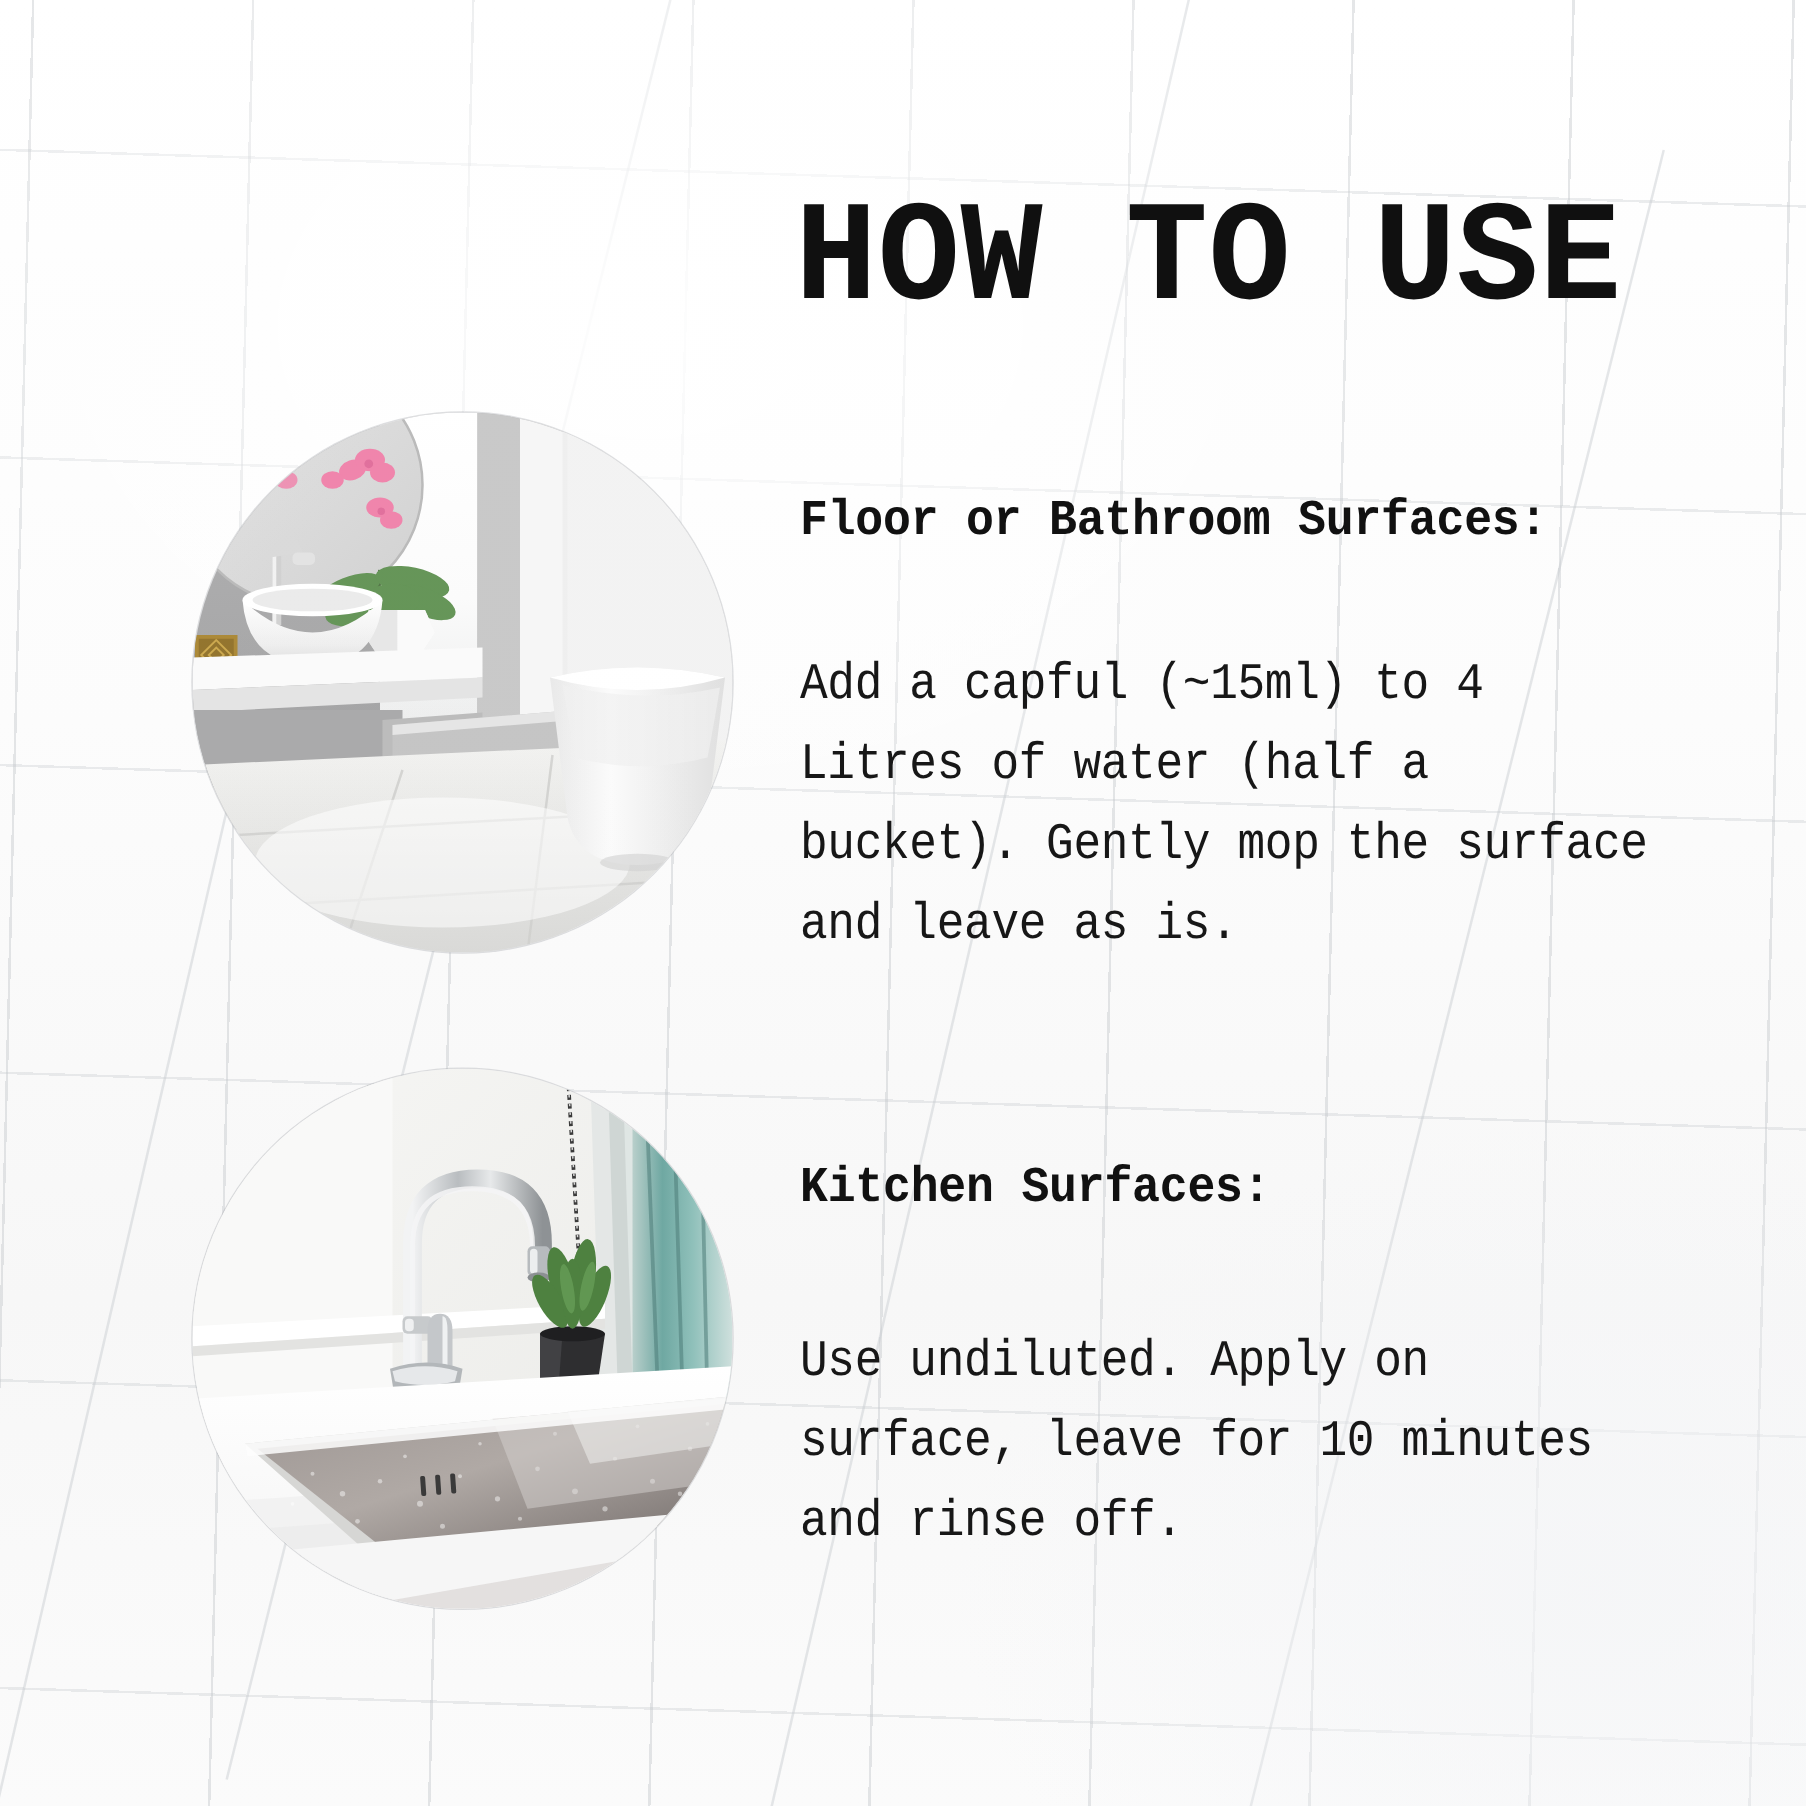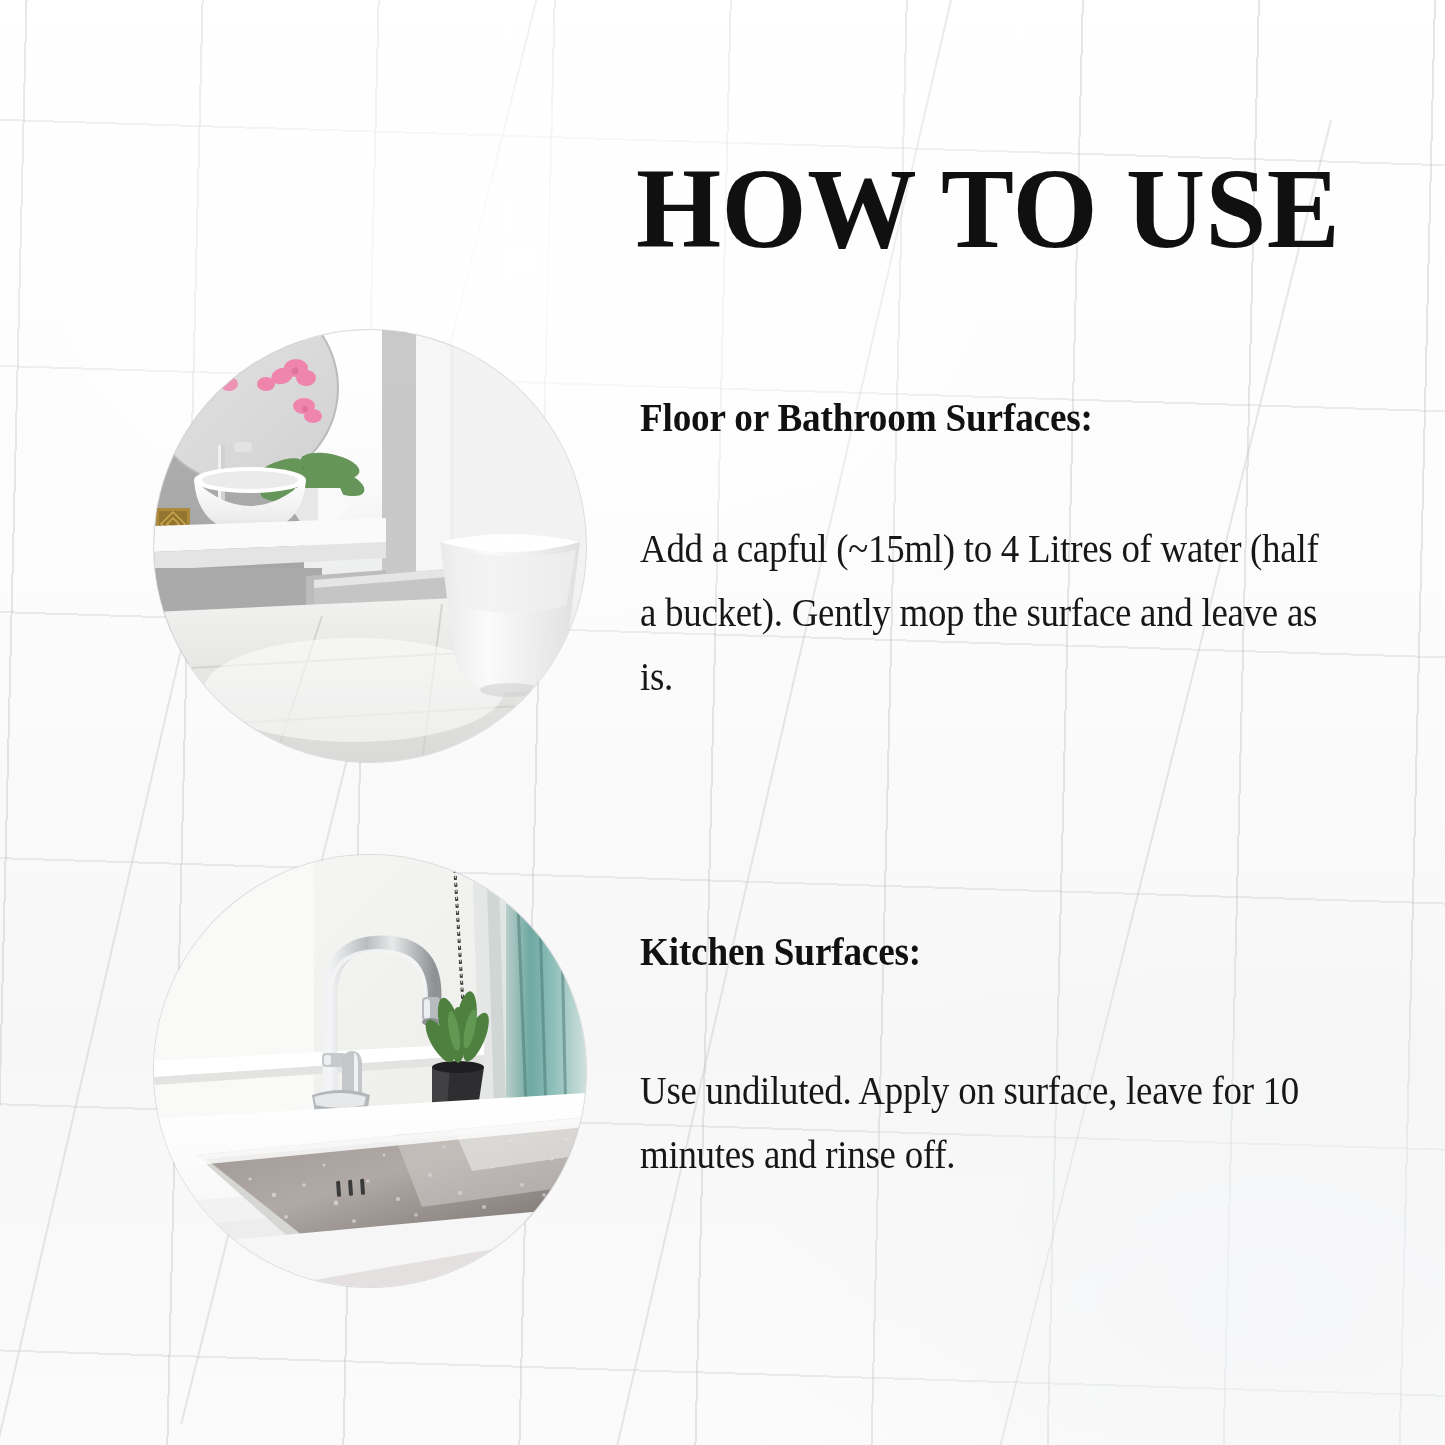--- a/index.html
+++ b/index.html
@@ -7,21 +7,21 @@
     margin: 0;
     padding: 0;
     background: #ffffff;
   }
   #page {
     position: relative;
     width: 1445px;
     height: 1445px;
     overflow: hidden;
     background: #fbfbfb;
-    font-family: Liberation Serif, serif;
+    font-family: Liberation Mono, monospace;
   }
 
   
   .bg-tiles {
     position: absolute;
     inset: 0;
     background:
       linear-gradient(180deg, #ffffff 0%, #fcfcfc 40%, #f7f7f7 72%, #fbfbfb 100%);
   }
   .bg-tiles::after {

